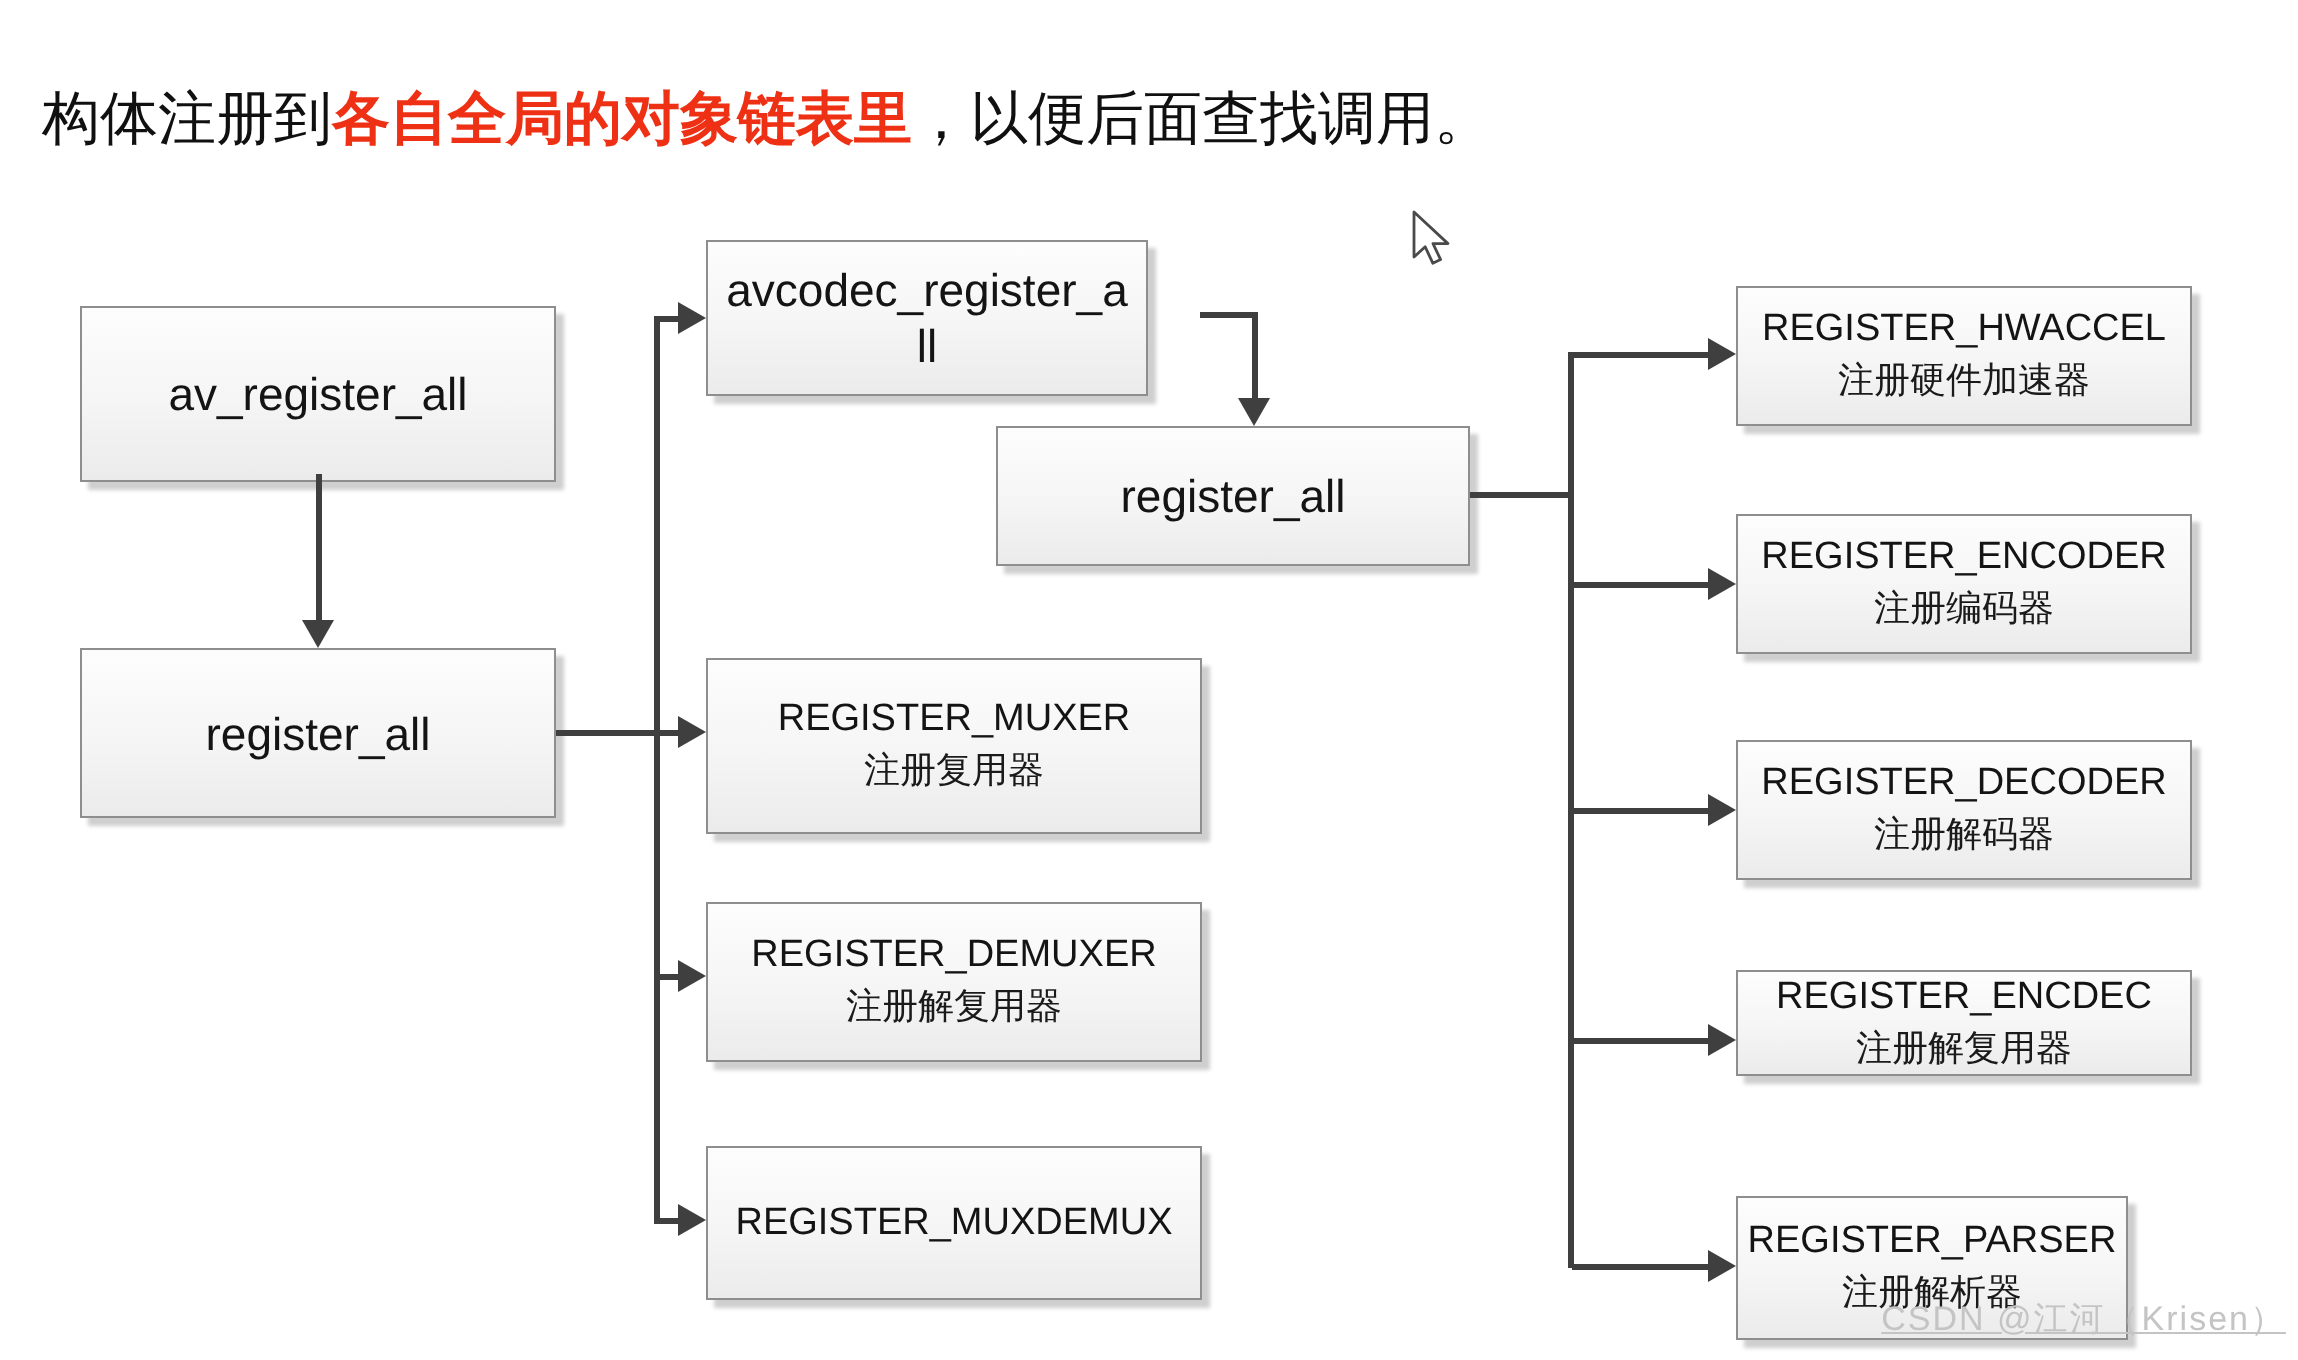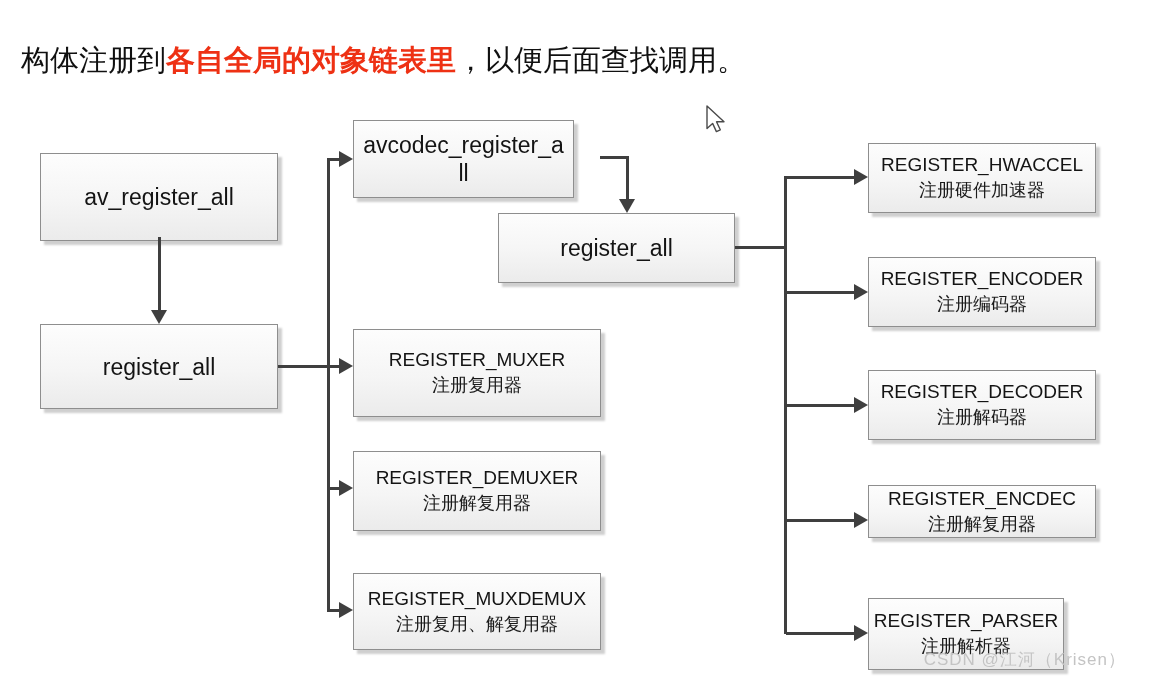--- a/index.html
+++ b/index.html
@@ -44,23 +44,24 @@
     border-top:8px solid transparent;border-bottom:8px solid transparent;
     border-left:14px solid #3f3f3f;
   }
   .arr-down{
     position:absolute;width:0;height:0;
     border-left:8px solid transparent;border-right:8px solid transparent;
     border-top:14px solid #3f3f3f;
   }
   
   .watermark{
-    position:absolute;right:23px;top:648px;
+    position:absolute;right:6px;top:648px;
     font-size:17px;color:#c4c4c4;letter-spacing:1px;
     font-family:"Liberation Sans","DejaVu Sans",sans-serif;
+    text-decoration:underline;
   }
   
   .cursor{position:absolute;left:703px;top:105px;}
 </style>
 </head>
 <body>
 
 <div id="stage">
 
   <div class="desc">
@@ -89,21 +90,20 @@
     <div class="zh">注册复用器</div>
   </div>
 
   <div class="node" style="left:353px;top:451px;width:248px;height:80px">
     <div class="en">REGISTER_DEMUXER</div>
     <div class="zh">注册解复用器</div>
   </div>
 
   <div class="node" style="left:353px;top:573px;width:248px;height:77px">
     <div class="en">REGISTER_MUXDEMUX</div>
-    <div class="zh">注册复用、解复用器</div>
   </div>
 
   <div class="node" style="left:868px;top:143px;width:228px;height:70px">
     <div class="en">REGISTER_HWACCEL</div>
     <div class="zh">注册硬件加速器</div>
   </div>
 
   <div class="node" style="left:868px;top:370px;width:228px;height:70px">
     <div class="en">REGISTER_DECODER</div>
     <div class="zh">注册解码器</div>

